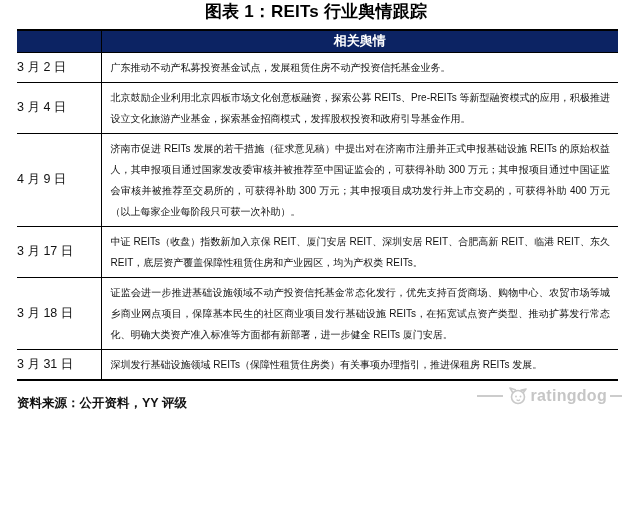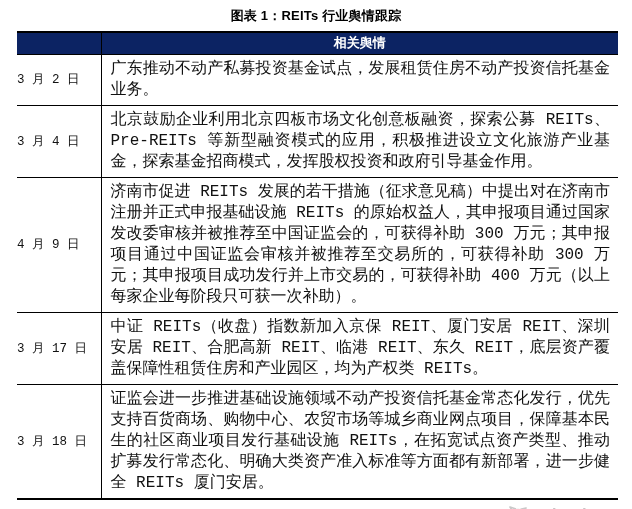--- a/index.html
+++ b/index.html
@@ -1,33 +1,33 @@
 <!DOCTYPE html>
 <html><head>
 <meta charset="utf-8">
 <style>
   * { margin:0; padding:0; box-sizing:border-box; }
   html,body { background:#ffffff; }
   body { font-family:"Liberation Sans","DejaVu Sans",sans-serif; color:#111111; }
   .page { position:relative; width:632px; height:509px; background:#ffffff; overflow:hidden; }
 
-  .figure-title { text-align:center; font-size:13px; font-weight:bold; color:#000000; padding-top:7px; letter-spacing:0.2px; }
+  .figure-title { text-align:center; font-size:17px; font-weight:bold; color:#000000; padding-top:0; letter-spacing:0.2px; }
 
   .table-wrap { margin:6px 14px 0 17px; }
   table.sentiment { width:100%; border-collapse:collapse; table-layout:fixed;
-    border-top:2px solid #000000; border-bottom:2px solid #000000;font-family:Liberation Mono, monospace; }
+    border-top:2px solid #000000; border-bottom:2px solid #000000; }
   table.sentiment th, table.sentiment td { border-bottom:1px solid #000000; }
 
   th.hdr { background:#0c2363; color:#ffffff; font-size:13px; font-weight:bold;
     height:22px; text-align:center; vertical-align:middle; }
   th.hdr-date { width:84px; border-right:1px solid #000000; }
 
   td.date-cell { width:84px; vertical-align:middle;
     border-right:1px solid #000000; font-size:12.5px; color:#111111; white-space:nowrap; }
-  td.content-cell { padding:4px 8px 4px 9px; font-size:16px; line-height:21px;
+  td.content-cell { padding:4px 8px 4px 9px; font-size:10px; line-height:21px;
     text-align:justify; color:#111111; vertical-align:middle; }
 
   .footer { display:flex; justify-content:space-between; align-items:flex-end;
     margin:5px 10px 0 17px; }
   .source-note { font-size:12.5px; font-weight:bold; color:#111111; padding-bottom:2px; }
 
   .logo { display:flex; align-items:center; gap:3px; margin-bottom:8px; }
   .logo-line-left { width:26px; height:2px; background:#cccccc; }
   .logo-line-right { width:12px; height:2px; background:#cccccc; }
   .logo-text { font-size:16px; font-weight:bold; color:#c6c6c6; letter-spacing:0.3px;
@@ -63,20 +63,24 @@
           <td class="content-cell">济南市促进 REITs 发展的若干措施（征求意见稿）中提出对在济南市注册并正式申报基础设施 REITs 的原始权益人，其申报项目通过国家发改委审核并被推荐至中国证监会的，可获得补助 300 万元；其申报项目通过中国证监会审核并被推荐至交易所的，可获得补助 300 万元；其申报项目成功发行并上市交易的，可获得补助 400 万元（以上每家企业每阶段只可获一次补助）。</td>
         </tr>
         <tr>
           <td class="date-cell">3 月 17 日</td>
           <td class="content-cell">中证 REITs（收盘）指数新加入京保 REIT、厦门安居 REIT、深圳安居 REIT、合肥高新 REIT、临港 REIT、东久 REIT，底层资产覆盖保障性租赁住房和产业园区，均为产权类 REITs。</td>
         </tr>
         <tr>
           <td class="date-cell">3 月 18 日</td>
           <td class="content-cell">证监会进一步推进基础设施领域不动产投资信托基金常态化发行，优先支持百货商场、购物中心、农贸市场等城乡商业网点项目，保障基本民生的社区商业项目发行基础设施 REITs，在拓宽试点资产类型、推动扩募发行常态化、明确大类资产准入标准等方面都有新部署，进一步健全 REITs 厦门安居。</td>
         </tr>
+        <tr>
+          <td class="date-cell">3 月 31 日</td>
+          <td class="content-cell">深圳发行基础设施领域 REITs（保障性租赁住房类）有关事项办理指引，推进保租房 REITs 发展。</td>
+        </tr>
       </tbody>
     </table>
   </div>
 
   <div class="footer">
     <div class="source-note">资料来源：公开资料，YY 评级</div>
     <div class="logo">
       <span class="logo-line-left"></span>
       <span class="dog-icon">
         <svg width="22" height="20" viewBox="0 0 22 20" fill="none" xmlns="http://www.w3.org/2000/svg">

